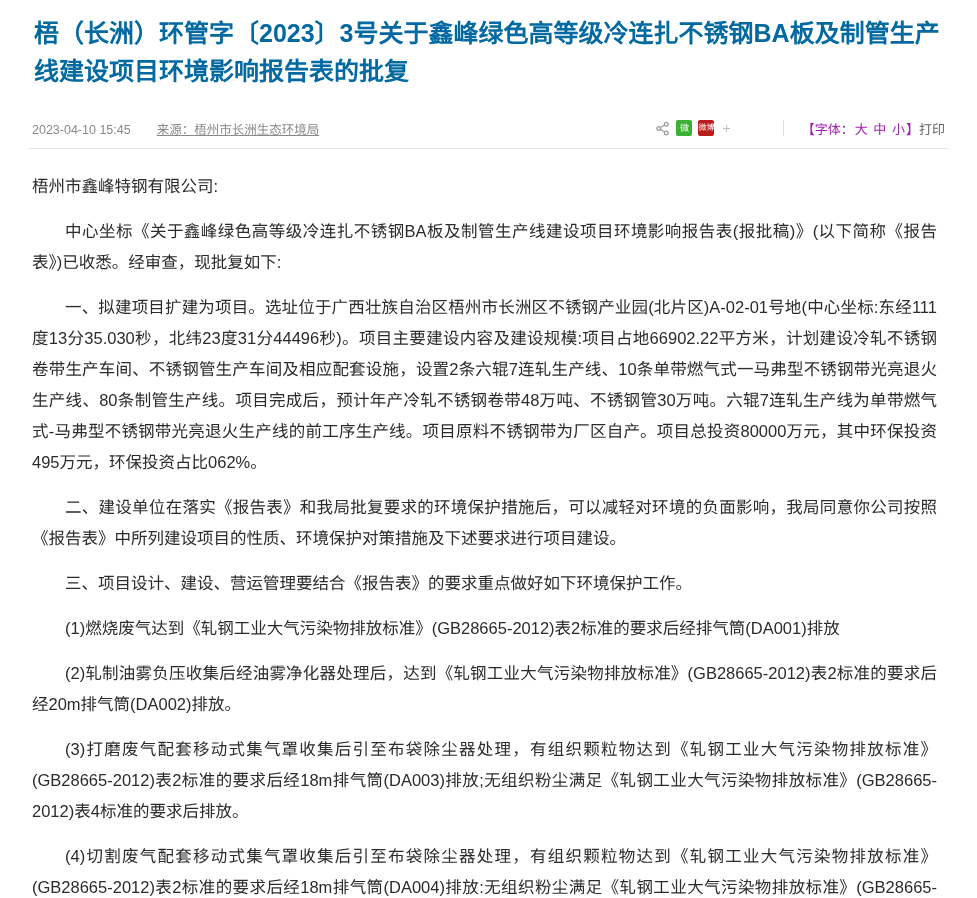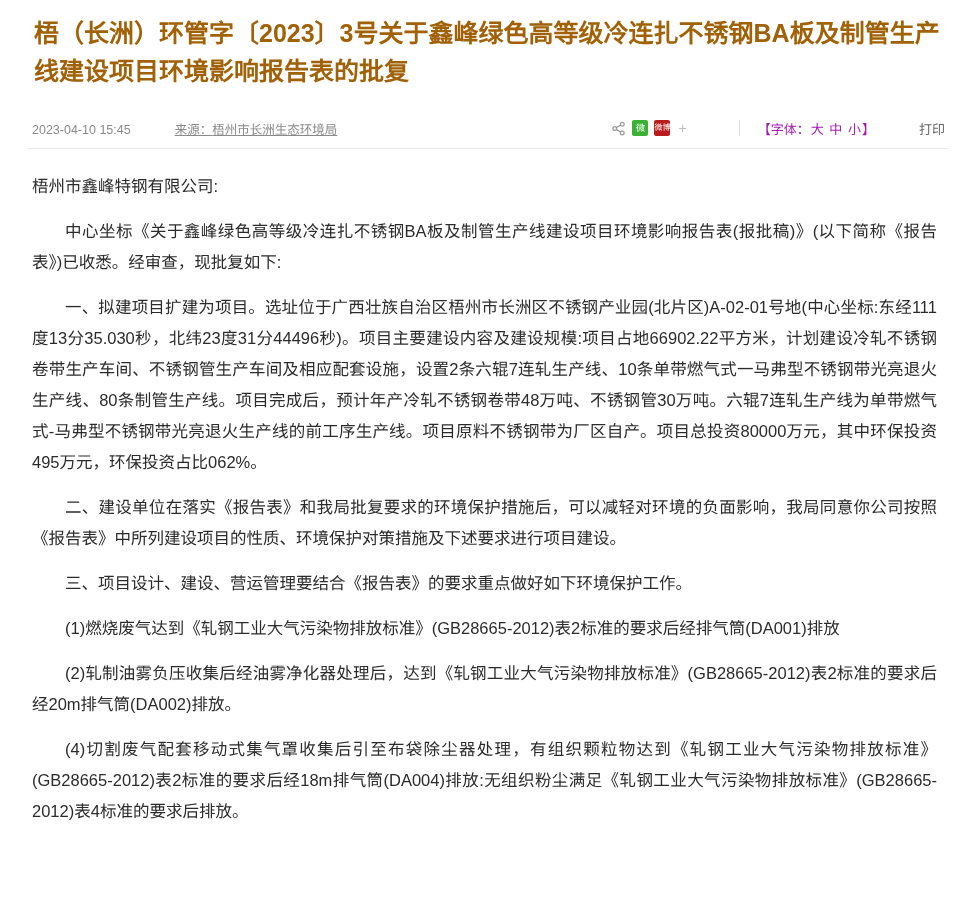--- a/index.html
+++ b/index.html
@@ -17,41 +17,41 @@
   .page {
     width: 977px;
     box-sizing: border-box;
     padding: 0 28px;
   }
   
   .doc-title {
     font-size: 25px;
     line-height: 38px;
     font-weight: bold;
-    color: #a16207;
+    color: #0369a1;
     letter-spacing: 0px;
     margin: 14px 0 0 0;
     padding: 0 6px;
     text-align: left;
   }
   
   .meta-bar {
     position: relative;
     height: 40px;
     margin-top: 18px;
     border-bottom: 1px solid #e8e8e8;
     display: flex;
     align-items: center;
     font-size: 12.5px;
     color: #8a8a8a;
   }
   .meta-left {
     display: flex;
     align-items: baseline;
-    gap: 44px;
+    gap: 26px;
     padding-left: 4px;
   }
   .meta-date { color: #8a8a8a; }
   .meta-source { color: #8a8a8a; text-decoration: underline; }
   .meta-source .src-label { color: #8a8a8a; }
 
   .meta-right {
     margin-left: auto;
     display: flex;
     align-items: center;
@@ -101,21 +101,20 @@
   .font-size-box {
     color: #a21caf;
     font-size: 13px;
     white-space: nowrap;
     text-align: right;
   }
   .font-size-box .fs-opt { cursor: pointer; margin: 0 1px; }
   .print-btn {
     color: #666666;
     font-size: 13px;
-    margin-left: 44px;
     cursor: pointer;
   }
   
   .content {
     padding: 0 4px;
     margin-top: 22px;
     font-size: 16.5px;
     line-height: 31px;
     color: #2b2b2b;
   }
@@ -166,16 +165,17 @@
   </div>
 
   <div class="content">
     <p class="p-noindent">梧州市鑫峰特钢有限公司:</p>
     <p class="p-indent">中心坐标《关于鑫峰绿色高等级冷连扎不锈钢BA板及制管生产线建设项目环境影响报告表(报批稿)》(以下简称《报告表》)已收悉。经审查，现批复如下:</p>
     <p class="p-indent">一、拟建项目扩建为项目。选址位于广西壮族自治区梧州市长洲区不锈钢产业园(北片区)A-02-01号地(中心坐标:东经111度13分35.030秒，北纬23度31分44496秒)。项目主要建设内容及建设规模:项目占地66902.22平方米，计划建设冷轧不锈钢卷带生产车间、不锈钢管生产车间及相应配套设施，设置2条六辊7连轧生产线、10条单带燃气式一马弗型不锈钢带光亮退火生产线、80条制管生产线。项目完成后，预计年产冷轧不锈钢卷带48万吨、不锈钢管30万吨。六辊7连轧生产线为单带燃气式-马弗型不锈钢带光亮退火生产线的前工序生产线。项目原料不锈钢带为厂区自产。项目总投资80000万元，其中环保投资495万元，环保投资占比062%。</p>
     <p class="p-indent">二、建设单位在落实《报告表》和我局批复要求的环境保护措施后，可以减轻对环境的负面影响，我局同意你公司按照《报告表》中所列建设项目的性质、环境保护对策措施及下述要求进行项目建设。</p>
     <p class="p-indent p-tight">三、项目设计、建设、营运管理要结合《报告表》的要求重点做好如下环境保护工作。</p>
     <p class="p-indent p-tight">(1)燃烧废气达到《轧钢工业大气污染物排放标准》(GB28665-2012)表2标准的要求后经排气筒(DA001)排放</p>
     <p class="p-indent p-tight">(2)轧制油雾负压收集后经油雾净化器处理后，达到《轧钢工业大气污染物排放标准》(GB28665-2012)表2标准的要求后经20m排气筒(DA002)排放。</p>
+    <p class="p-indent p-tight">(3)打磨废气配套移动式集气罩收集后引至布袋除尘器处理，有组织颗粒物达到《轧钢工业大气污染物排放标准》(GB28665-2012)表2标准的要求后经18m排气筒(DA003)排放;无组织粉尘满足《轧钢工业大气污染物排放标准》(GB28665-2012)表4标准的要求后排放。</p>
     <p class="p-indent p-tight">(4)切割废气配套移动式集气罩收集后引至布袋除尘器处理，有组织颗粒物达到《轧钢工业大气污染物排放标准》(GB28665-2012)表2标准的要求后经18m排气筒(DA004)排放:无组织粉尘满足《轧钢工业大气污染物排放标准》(GB28665-2012)表4标准的要求后排放。</p>
   </div>
 
 </div>
 
 </body></html>

